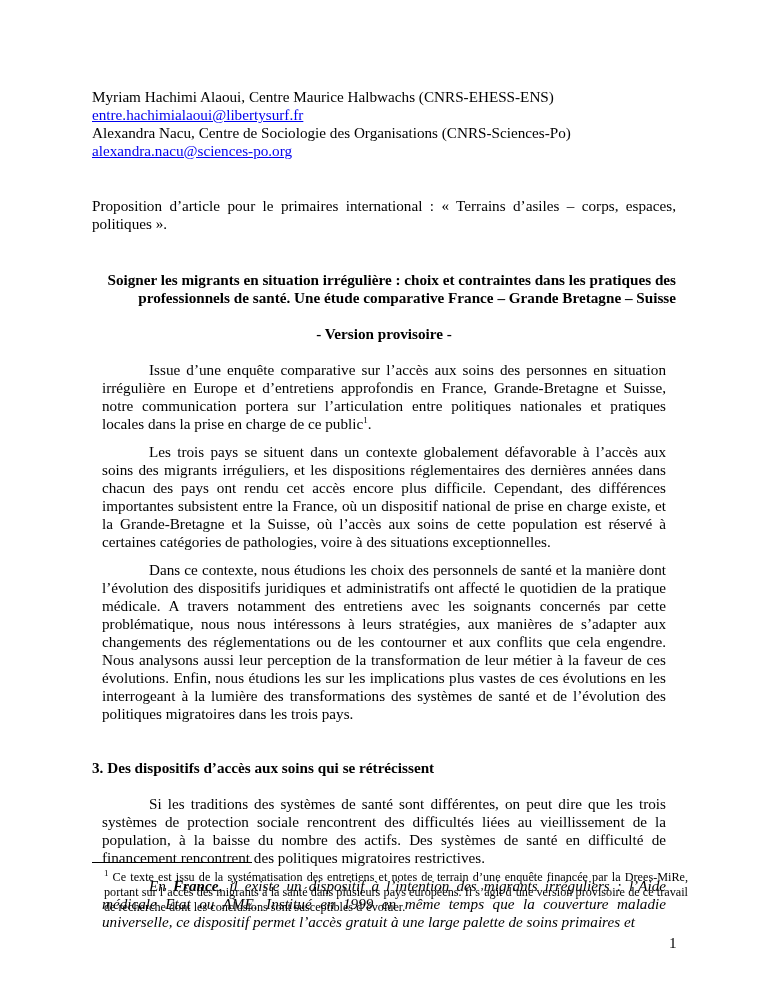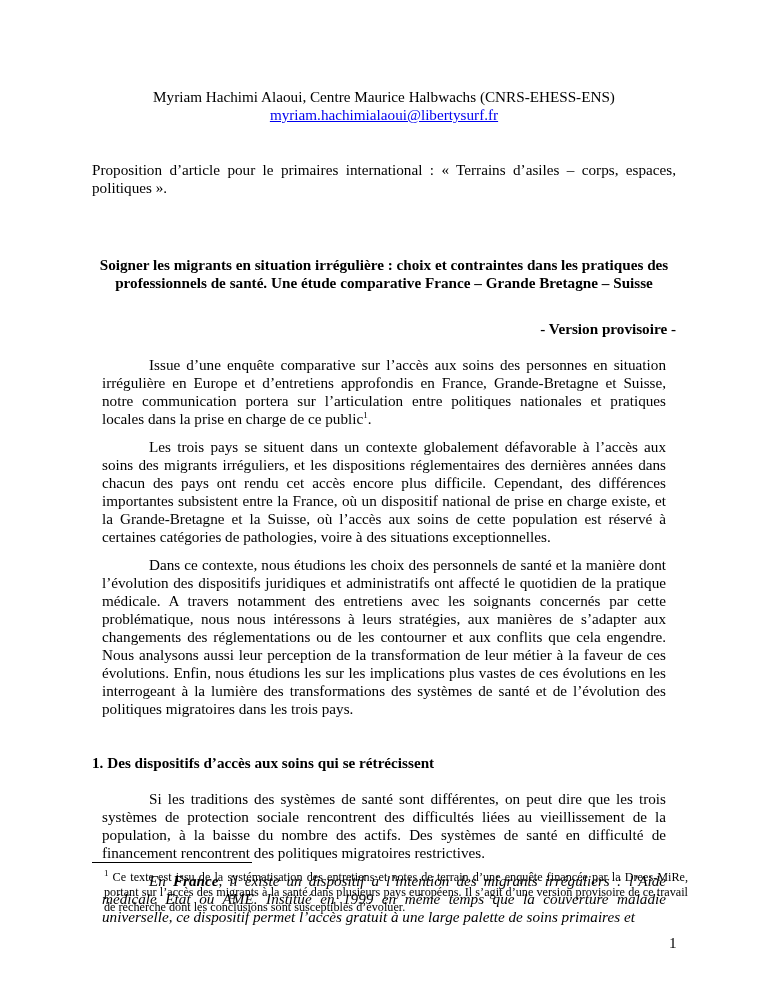--- a/index.html
+++ b/index.html
@@ -1,56 +1,58 @@
 <!DOCTYPE html>
 <html><head>
   <meta charset="utf-8">
   <style>
     html, body { margin: 0; padding: 0; background: #ffffff; }
     body { width: 768px; height: 994px; position: relative; overflow: hidden;
            font-family: "Liberation Serif", "DejaVu Serif", serif; color: #000; }
     .page { position: absolute; left: 92px; top: 88px; width: 584px; font-size: 15.2px; line-height: 18px; }
-    .line { display: block; white-space: nowrap; text-align: center; }
+    .line { display: block; white-space: nowrap; }
     a.email { color: #0000ee; text-decoration: underline; }
     .proposal { margin-top: 37px; text-align: justify; text-align-last: left; }
-    .title { margin-top: 59px; text-align: center; font-weight: bold; }
-    .version { margin-top: 28px; text-align: right; font-weight: bold; }
+    .title { margin-top: 38px; text-align: right; font-weight: bold; }
+    .version { margin-top: 18px; text-align: center; font-weight: bold; }
     p.body { margin: 10px; text-align: justify; text-indent: 47px; }
     .p1 { margin-top: 18px !important; }
     .p2, .p3 { margin-top: 9px !important; font-family: Liberation Serif, serif; }
     .section { margin-top: 36px; font-weight: bold; }
     .p4 { margin-top: 18px !important; }
     .p5 { margin-top: 9px !important; font-style: italic; }
     .fn-rule { position: absolute; left: 92px; top: 862px; width: 160px; border-top: 1px solid #000; }
     .footnote { position: absolute; left: 104px; top: 870px; width: 584px; font-size: 12.2px; line-height: 15px; text-align: justify; }
     sup { font-size: 9px; line-height: 0; vertical-align: super; }
     .pagenum { position: absolute; left: 669px; top: 934px; font-size: 15.2px; }
   </style>
 </head>
 <body>
 
 <div class="page">
   <div>
     <span class="line">Myriam Hachimi Alaoui, Centre Maurice Halbwachs (CNRS-EHESS-ENS)</span>
-    <a class="line email">myriam.hachimialaoui@libertysurf.fr</a>
+    <a class="line email">entre.hachimialaoui@libertysurf.fr</a>
+    <span class="line">Alexandra Nacu, Centre de Sociologie des Organisations (CNRS-Sciences-Po)</span>
+    <a class="line email">alexandra.nacu@sciences-po.org</a>
   </div>
 
   <div class="proposal">Proposition d’article pour le primaires international : « Terrains d’asiles – corps, espaces, politiques ».</div>
 
   <div class="title">Soigner les migrants en situation irrégulière : choix et contraintes dans les pratiques des professionnels de santé. Une étude comparative France – Grande Bretagne – Suisse</div>
 
   <div class="version">- Version provisoire -</div>
 
   <p class="body p1"><span>Issue d’une enquête comparative sur l’accès aux soins des personnes en situation irrégulière en Europe et d’entretiens approfondis en France, Grande-Bretagne et Suisse, notre communication portera sur l’articulation entre politiques nationales et pratiques locales dans la prise en charge de ce public</span><sup>1</sup><span>.</span></p>
 
   <p class="body p2">Les trois pays se situent dans un contexte globalement défavorable à l’accès aux soins des migrants irréguliers, et les dispositions réglementaires des dernières années dans chacun des pays ont rendu cet accès encore plus difficile. Cependant, des différences importantes subsistent entre la France, où un dispositif national de prise en charge existe, et la Grande-Bretagne et la Suisse, où l’accès aux soins de cette population est réservé à certaines catégories de pathologies, voire à des situations exceptionnelles.</p>
 
   <p class="body p3">Dans ce contexte, nous étudions les choix des personnels de santé et la manière dont l’évolution des dispositifs juridiques et administratifs ont affecté le quotidien de la pratique médicale. A travers notamment des entretiens avec les soignants concernés par cette problématique, nous nous intéressons à leurs stratégies, aux manières de s’adapter aux changements des réglementations ou de les contourner et aux conflits que cela engendre. Nous analysons aussi leur perception de la transformation de leur métier à la faveur de ces évolutions. Enfin, nous étudions les sur les implications plus vastes de ces évolutions en les interrogeant à la lumière des transformations des systèmes de santé et de l’évolution des politiques migratoires dans les trois pays.</p>
 
-  <div class="section">1. Des dispositifs d’accès aux soins qui se rétrécissent</div>
+  <div class="section">3. Des dispositifs d’accès aux soins qui se rétrécissent</div>
 
   <p class="body p4">Si les traditions des systèmes de santé sont différentes, on peut dire que les trois systèmes de protection sociale rencontrent des difficultés liées au vieillissement de la population, à la baisse du nombre des actifs. Des systèmes de santé en difficulté de financement rencontrent des politiques migratoires restrictives.</p>
 
   <p class="body p5"><span>En </span><b>France</b><span>, il existe un dispositif à l’intention des migrants irréguliers : l’Aide médicale Etat ou AME. Institué en 1999 en même temps que la couverture maladie universelle, ce dispositif permet l’accès gratuit à une large palette de soins primaires et</span></p>
 </div>
 
 <div class="fn-rule"></div>
 <div class="footnote"><sup>1</sup><span> Ce texte est issu de la systématisation des entretiens et notes de terrain d’une enquête financée par la Drees-MiRe, portant sur l’accès des migrants à la santé dans plusieurs pays européens. Il s’agit d’une version provisoire de ce travail de recherche dont les conclusions sont susceptibles d’évoluer.</span></div>
 
 <div class="pagenum">1</div>

